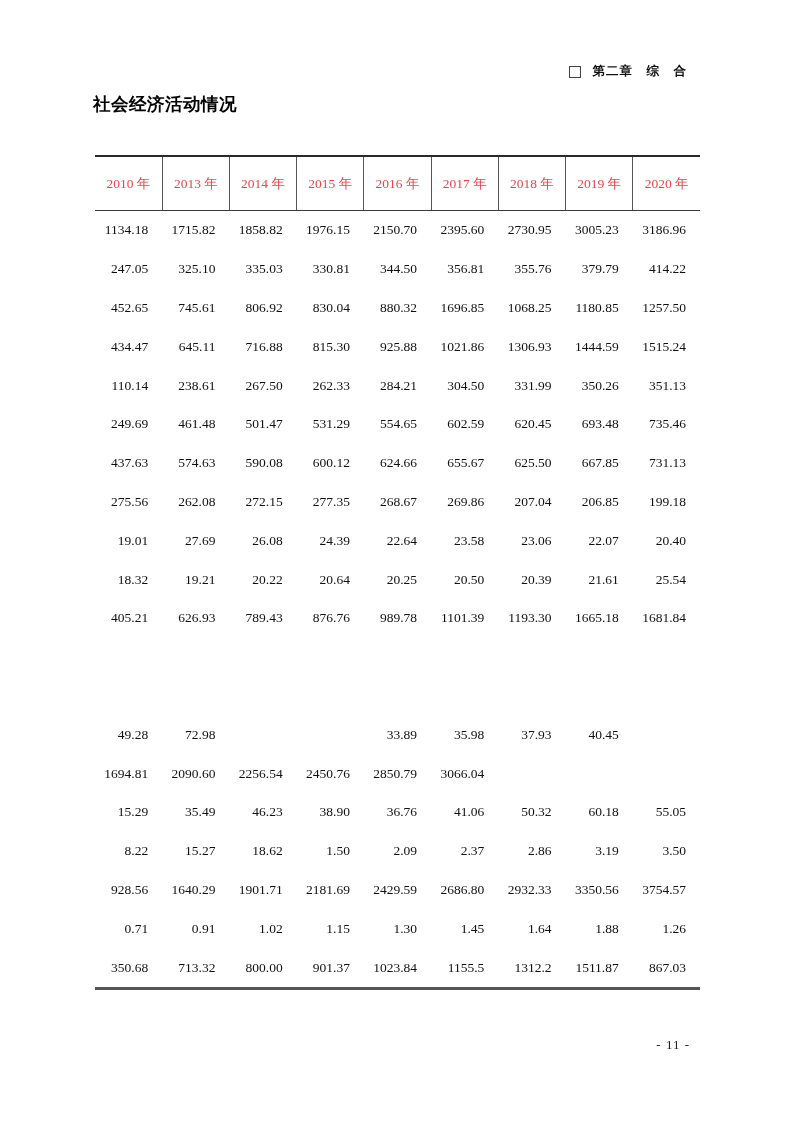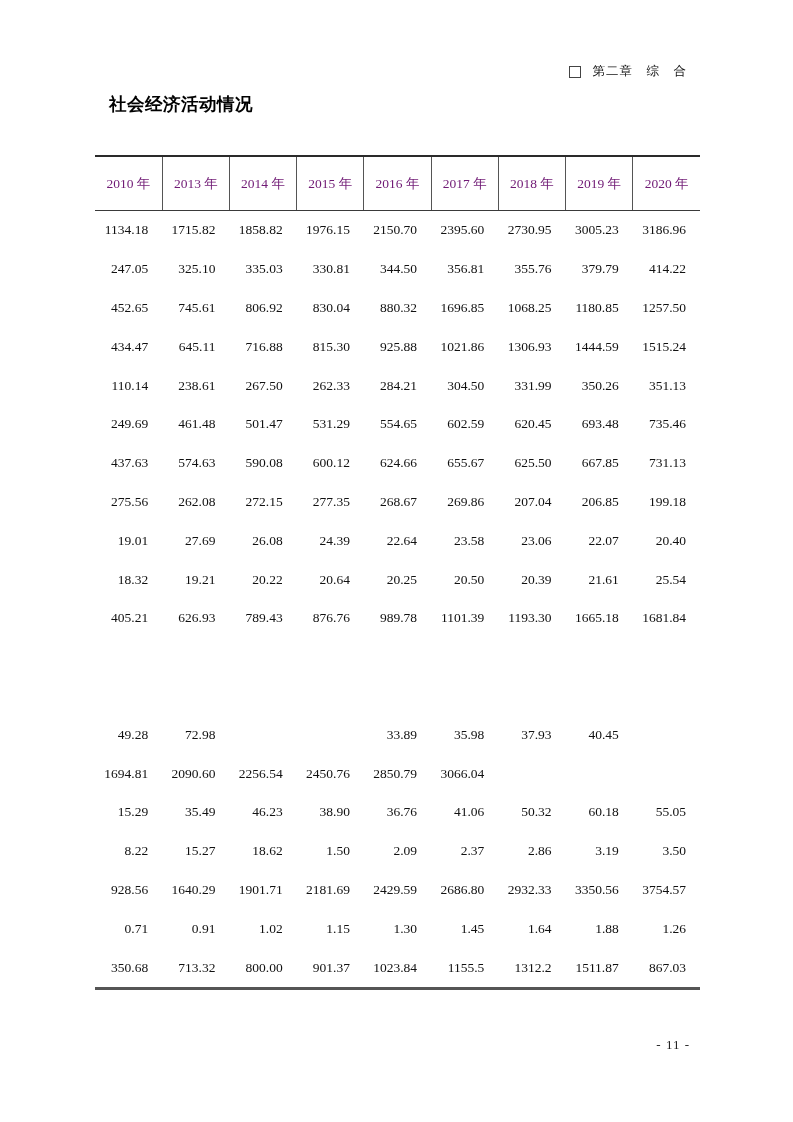--- a/index.html
+++ b/index.html
@@ -11,41 +11,40 @@
     color: #1a1a1a;
     overflow: hidden;
   }
 
   
   .chapter-header {
     position: absolute;
     top: 63px; right: 106px;
     display: flex; align-items: center;
     font-family: "Liberation Sans", "DejaVu Sans", sans-serif;
-    font-size: 12.5px; font-weight: 400;
+    font-size: 12.5px; font-weight: 700;
     color: #111;
     letter-spacing: 1px;
   }
   .chapter-marker {
     display: inline-block;
     width: 10px; height: 10px;
     border: 1.2px solid #444;
     margin-right: 12px;
     background: #fff;
   }
 
   
   .page-title {
     position: absolute;
     top: 92px; left: 93px;
     font-family: "Liberation Sans", "DejaVu Sans", sans-serif;
     font-size: 17.5px; font-weight: bold;
     letter-spacing: 0.5px;
     color: #000;
-    margin-left: 16px;
   }
 
   
   .table-wrap {
     position: absolute;
     left: 95px; top: 155px;
     width: 605px;
   }
   table.stats {
     width: 100%;
@@ -53,21 +52,21 @@
     table-layout: fixed;
     border-top: 2px solid #2a2a2a;
     border-bottom: 3px solid #555;
   }
   table.stats thead th {
     height: 53px;
     font-weight: normal;
     font-size: 13.5px;
     text-align: center;
     vertical-align: middle;
-    color: #701a75;
+    color: #ef4444;
     border-bottom: 1px solid #3a3a3a;
     border-right: 1px solid #555;
     padding: 0;
   }
   table.stats thead th:last-child { border-right: none; }
   table.stats tbody td {
     height: 38.8px;
     font-size: 13.5px;
     text-align: right;
     vertical-align: middle;

